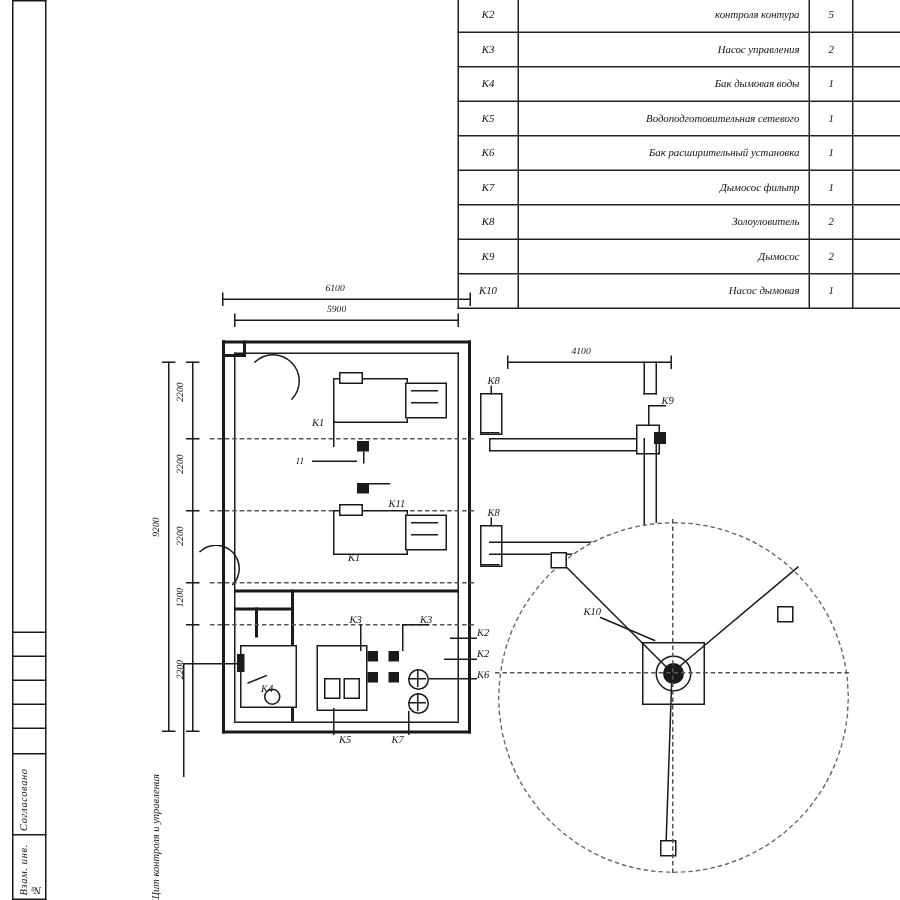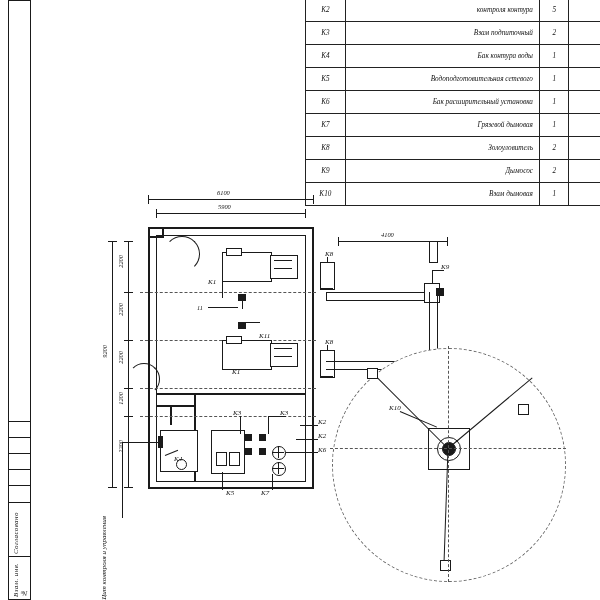--- a/index.html
+++ b/index.html
@@ -35,63 +35,63 @@
   <table id="legend" class="abs">
     <tbody>
       <tr>
         <td class="c-pos">K2</td>
         <td class="c-name">контроля контура</td>
         <td class="c-qty">5</td>
         <td class="c-extra"></td>
       </tr>
       <tr>
         <td class="c-pos">K3</td>
-        <td class="c-name">Взам подпиточный</td>
+        <td class="c-name">Насос управления</td>
         <td class="c-qty">2</td>
         <td class="c-extra"></td>
       </tr>
       <tr>
         <td class="c-pos">K4</td>
-        <td class="c-name">Бак контура воды</td>
+        <td class="c-name">Бак дымовая воды</td>
         <td class="c-qty">1</td>
         <td class="c-extra"></td>
       </tr>
       <tr>
         <td class="c-pos">K5</td>
         <td class="c-name">Водоподготовительная сетевого</td>
         <td class="c-qty">1</td>
         <td class="c-extra"></td>
       </tr>
       <tr>
         <td class="c-pos">K6</td>
         <td class="c-name">Бак расширительный установка</td>
         <td class="c-qty">1</td>
         <td class="c-extra"></td>
       </tr>
       <tr>
         <td class="c-pos">K7</td>
-        <td class="c-name">Грязевой дымовая</td>
+        <td class="c-name">Дымосос фильтр</td>
         <td class="c-qty">1</td>
         <td class="c-extra"></td>
       </tr>
       <tr>
         <td class="c-pos">K8</td>
         <td class="c-name">Золоуловитель</td>
         <td class="c-qty">2</td>
         <td class="c-extra"></td>
       </tr>
       <tr>
         <td class="c-pos">K9</td>
         <td class="c-name">Дымосос</td>
         <td class="c-qty">2</td>
         <td class="c-extra"></td>
       </tr>
       <tr>
         <td class="c-pos">K10</td>
-        <td class="c-name">Взам дымовая</td>
+        <td class="c-name">Насос дымовая</td>
         <td class="c-qty">1</td>
         <td class="c-extra"></td>
       </tr>
     </tbody>
   </table>
 
   <div class="abs ln" style="left:8px;top:0;width:1px;height:600px;"></div>
   <div class="abs ln" style="left:30px;top:0;width:1px;height:600px;"></div>
   <div class="abs ln" style="left:8px;top:0;width:23px;height:1px;"></div>
 

